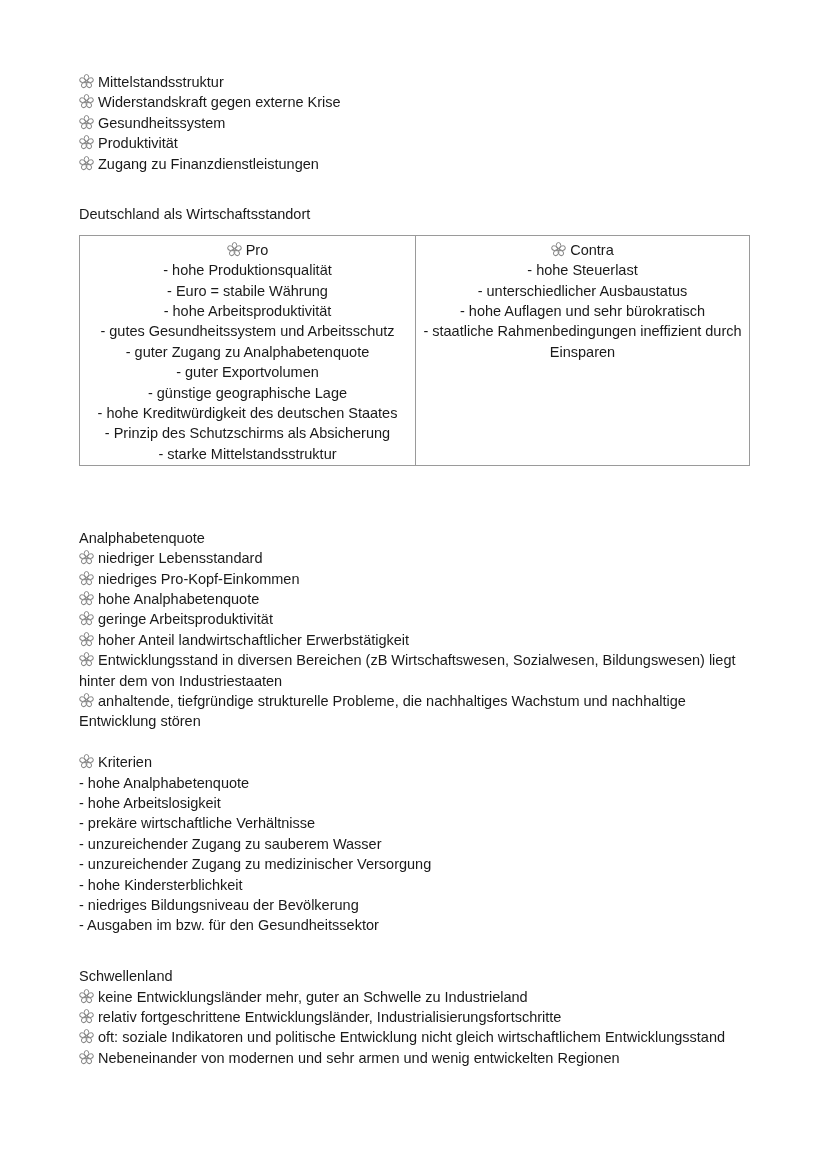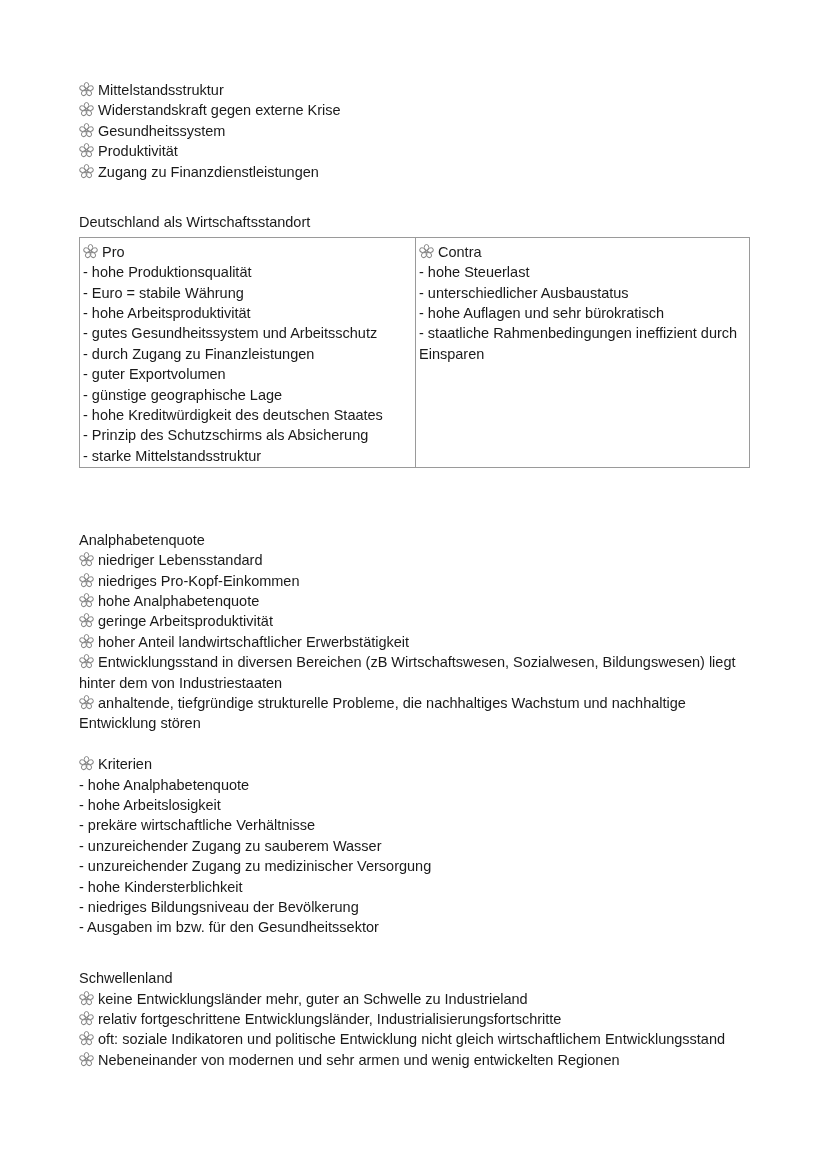--- a/index.html
+++ b/index.html
@@ -1,33 +1,34 @@
 <!DOCTYPE html>
 <html><head>
 <meta charset="utf-8">
 <style>
   html, body { margin: 0; padding: 0; background: #ffffff; }
   body {
     width: 828px; height: 1171px; position: relative; overflow: hidden;
     font-family: "Liberation Sans", "DejaVu Sans", sans-serif;
     color: #1a1a1a; font-size: 14.5px;
   }
-  .page { position: absolute; left: 79px; top: 80px; width: 680px; }
+  .page { position: absolute; left: 79px; top: 72px; width: 680px; }
   .line { line-height: 20.4px; white-space: nowrap; }
   .wrap { white-space: normal; }
   .flower {
     display: inline-block; width: 15px; height: 15px; margin-right: 4px;
     vertical-align: -2px;
   }
   .flower svg { width: 15px; height: 15px; display: block; }
   .gap { height: 20.4px; }
   .gap2 { height: 31px; }
   table.pc {
-    border-collapse: collapse; width: 671px; margin-top: 4px;
+    border-collapse: collapse; width: 671px; margin-top: 10px;
     table-layout: fixed;
+    text-align: center;
   }
   table.pc td {
     border: 1px solid #9a9a9a; vertical-align: top; padding: 4px 3px 1px 3px;
   }
   table.pc td.pro { width: 329px; }
   .heading { line-height: 20.4px; margin-top: 10px; }
 </style>
 </head>
 <body>
 
@@ -73,21 +74,21 @@
     <tbody>
         <tr>
       <td class="pro">
         <div class="line"><span class="flower"><svg viewBox="0 0 15 15">
                   <use href="#flower-glyph"></use>
                 </svg></span><span>Pro</span></div>
         <div class="line">- hohe Produktionsqualität</div>
         <div class="line">- Euro = stabile Währung</div>
         <div class="line">- hohe Arbeitsproduktivität</div>
         <div class="line">- gutes Gesundheitssystem und Arbeitsschutz</div>
-        <div class="line">- durch Zugang zu Finanzleistungen</div>
+        <div class="line">- guter Zugang zu Analphabetenquote</div>
         <div class="line">- guter Exportvolumen</div>
         <div class="line">- günstige geographische Lage</div>
         <div class="line">- hohe Kreditwürdigkeit des deutschen Staates</div>
         <div class="line">- Prinzip des Schutzschirms als Absicherung</div>
         <div class="line">- starke Mittelstandsstruktur</div>
       </td>
       <td class="contra">
         <div class="line"><span class="flower"><svg viewBox="0 0 15 15">
                   <use href="#flower-glyph"></use>
                 </svg></span><span>Contra</span></div>

